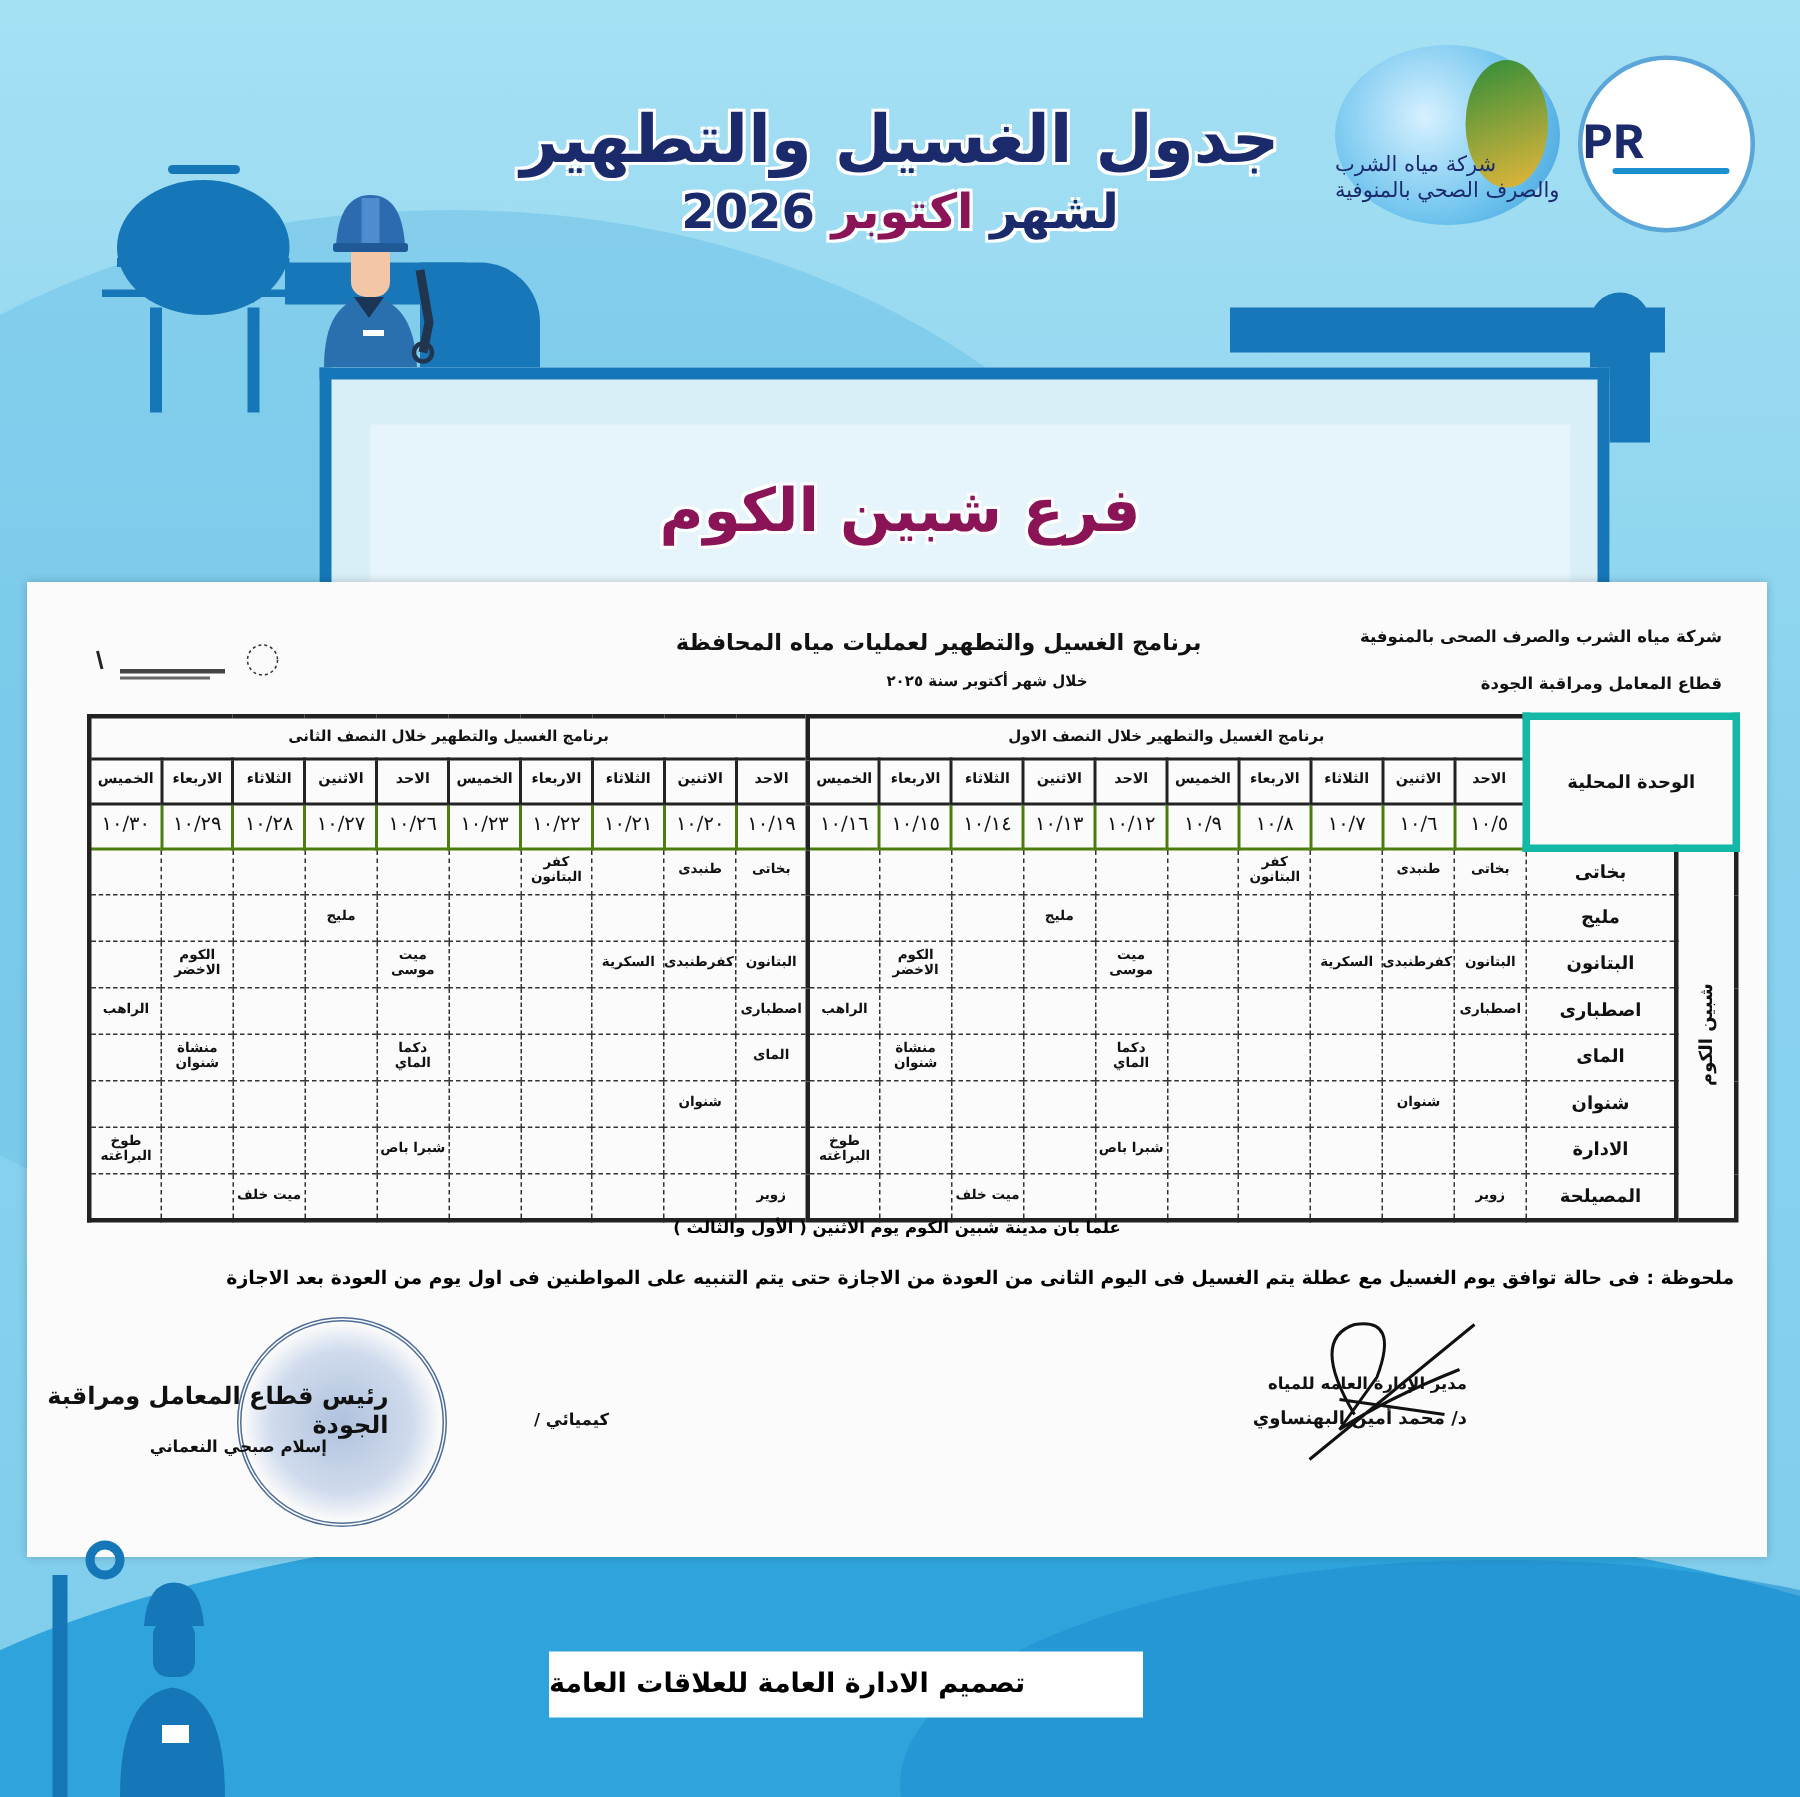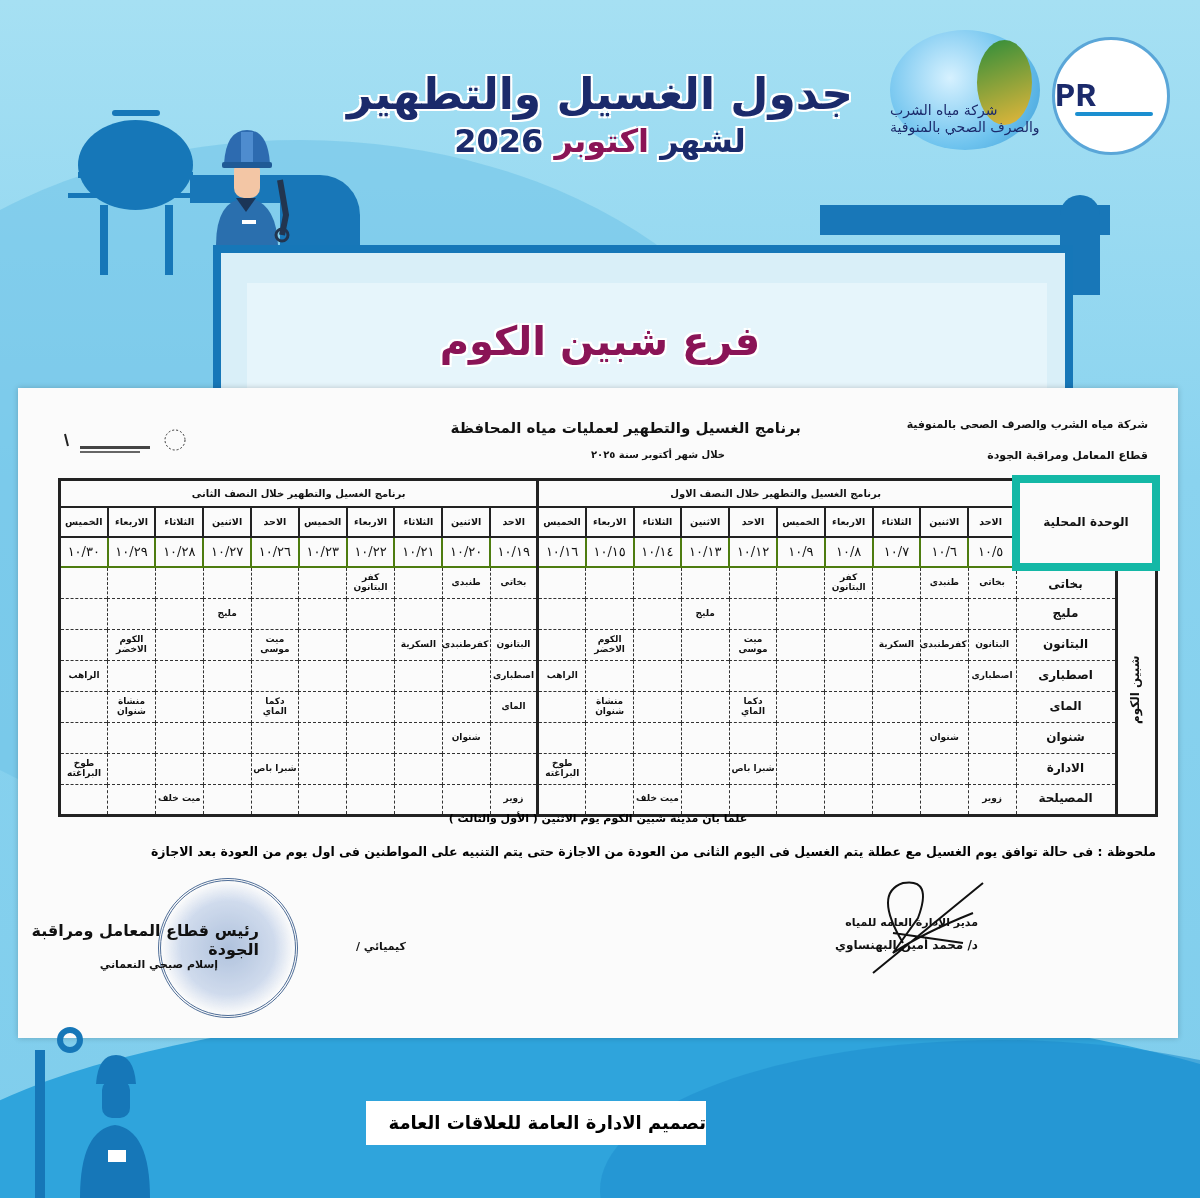--- a/index.html
+++ b/index.html
@@ -27,21 +27,21 @@
   .tbl th{height:30px;font-size:9.5px}
   .tbl .half{border:2px solid #222;height:28px;font-size:10px}
   .tbl .date{height:30px;border:2px solid #4d7c0f;font-size:13px;font-family:"DejaVu Serif",serif;font-weight:normal}
   .tbl tbody td{height:31px}
   .tbl .unit{font-size:12px;border-right:1px dashed #333}
   .tbl .side{font-size:12px;writing-mode:vertical-rl;transform:rotate(180deg);border-left:3px solid #222;border-right:3px solid #222}
   .sep{border-left:3px solid #222 !important}
   .note1{position:absolute;left:0;width:100%;top:424px;text-align:center;font-size:11px;font-weight:bold;direction:rtl}
   .note2{position:absolute;right:22px;top:456px;font-size:12.5px;font-weight:bold;direction:rtl}
   .sig{position:absolute;direction:rtl;font-weight:bold;font-size:11px;color:#111}
-  .credit{position:absolute;left:366px;top:1101px;width:340px;height:44px;background:#fff;direction:rtl;text-align:right;font-size:18px;font-weight:bold;line-height:44px;color:#000}
+  .credit{position:absolute;left:366px;top:1101px;width:396px;height:44px;background:#fff;direction:rtl;text-align:left;font-size:18px;font-weight:bold;line-height:44px;color:#000}
   .stamp{position:absolute;left:140px;top:490px;width:140px;height:140px;border:3px double #244a7e;border-radius:50%;background:radial-gradient(circle,#9db4d6 0%,#c6d4ea 50%,transparent 70%);opacity:.8}
   .scribble{position:absolute}
 </style>
 </head>
 <body>
 
 <div class="bg"></div>
 <div class="wave1"></div>
 <div class="wave2"></div>
 <div class="wave3"></div>
@@ -124,21 +124,21 @@
         <col>
         <col>
         <col>
         <col>
         <col>
         <col>
         <col>
     </colgroup>
     <thead>
       <tr>
-        <th rowspan="3" colspan="2" class="unit" style="border:8px solid #14b8a6">الوحدة المحلية</th>
+        <th rowspan="3" colspan="2" class="unit" style="border:5px solid #14b8a6">الوحدة المحلية</th>
         <th colspan="10" class="half sep">برنامج الغسيل والتطهير خلال النصف الاول</th>
         <th colspan="10" class="half">برنامج الغسيل والتطهير خلال النصف الثانى</th>
       </tr>
       <tr id="dayRow">
           <th style="border: 2px solid rgb(34, 34, 34);">الاحد</th>
           <th style="border: 2px solid rgb(34, 34, 34);">الاثنين</th>
           <th style="border: 2px solid rgb(34, 34, 34);">الثلاثاء</th>
           <th style="border: 2px solid rgb(34, 34, 34);">الاربعاء</th>
           <th style="border: 2px solid rgb(34, 34, 34);">الخميس</th>
           <th style="border: 2px solid rgb(34, 34, 34);">الاحد</th>

